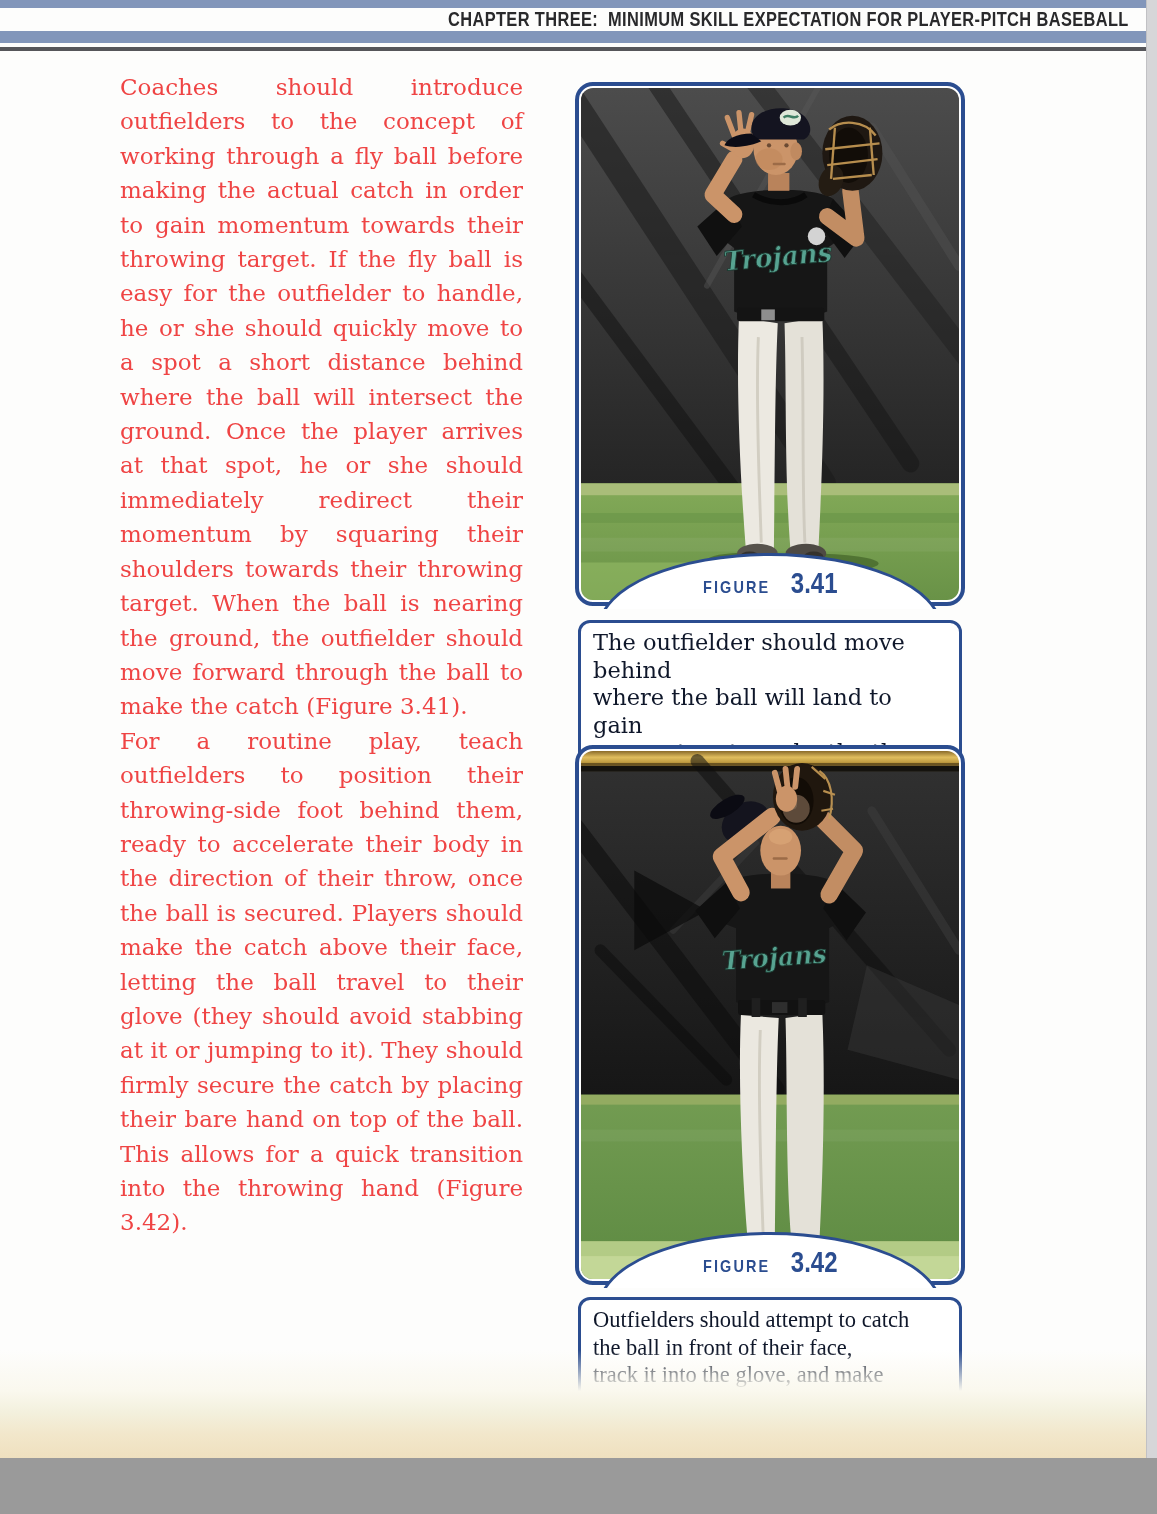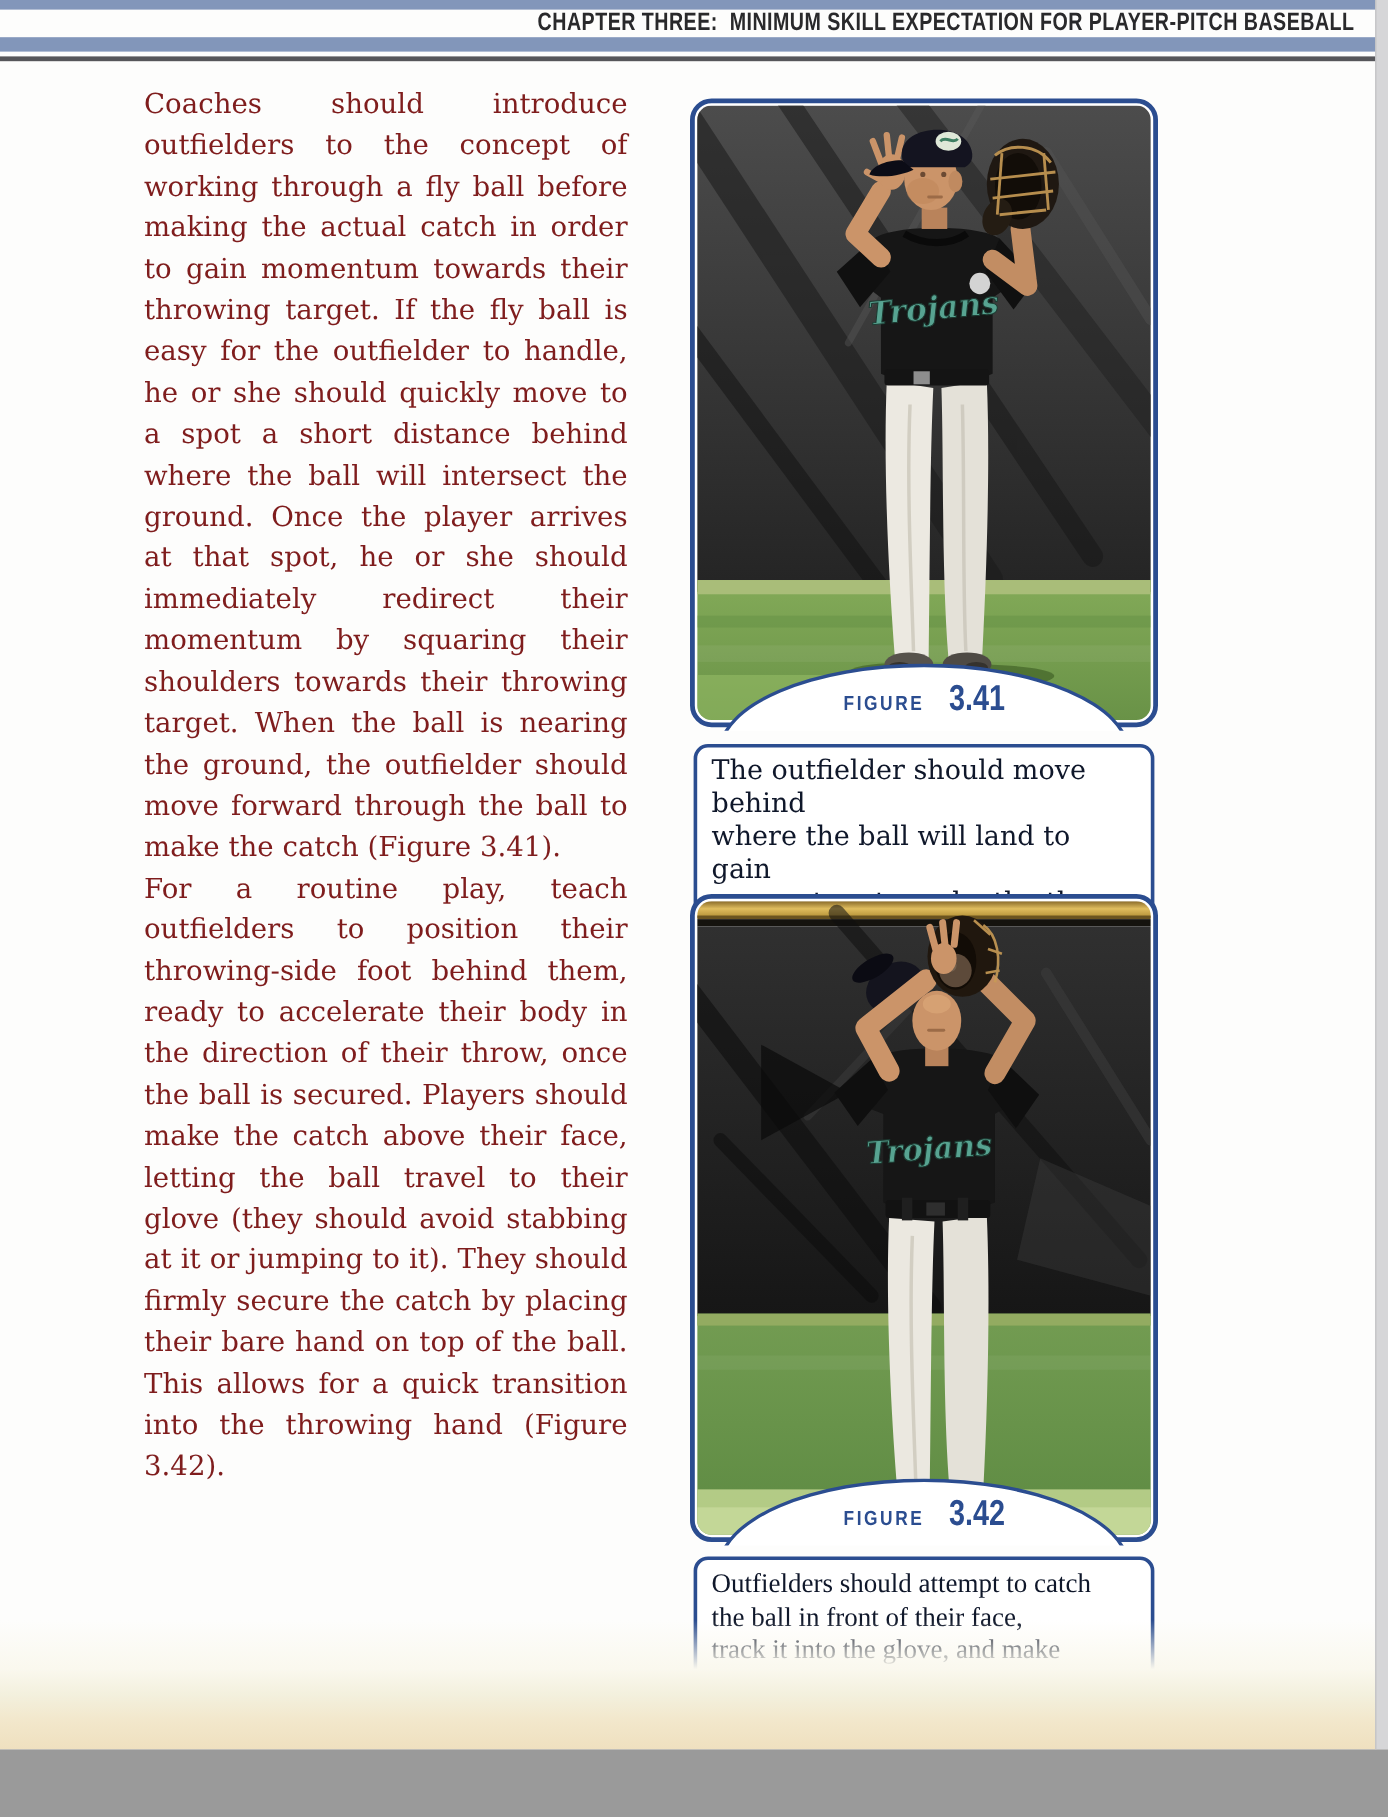--- a/index.html
+++ b/index.html
@@ -23,21 +23,21 @@
   
   .text-col { position:absolute; left:120px; top:70px; width:403px; }
   .section-heading {
     font-family:"DejaVu Serif", serif; font-style:italic; font-weight:700;
     font-size:30px; line-height:37px; color:#2a4c8d;
     white-space:pre-line; margin:0 0 13px 0;
   }
   .section-heading.second { margin-top:29px; }
   .body-para {
     font-family:"DejaVu Serif", serif; font-size:23px; line-height:34.4px;
-    color:#7f1d1d; text-align:justify; margin:0;
+    color:#ef4444; text-align:justify; margin:0;
   }
 
   
   .photo-frame {
     position:absolute; box-sizing:border-box;
     border:4px solid #2b4d90; border-radius:18px; background:#fff;
   }
   .figure-1 { left:575px; top:82px;  width:390px; height:524px; }
   .figure-2 { left:575px; top:745px; width:390px; height:540px; }
   .photo-frame svg.photo { position:absolute; left:2px; top:2px;

